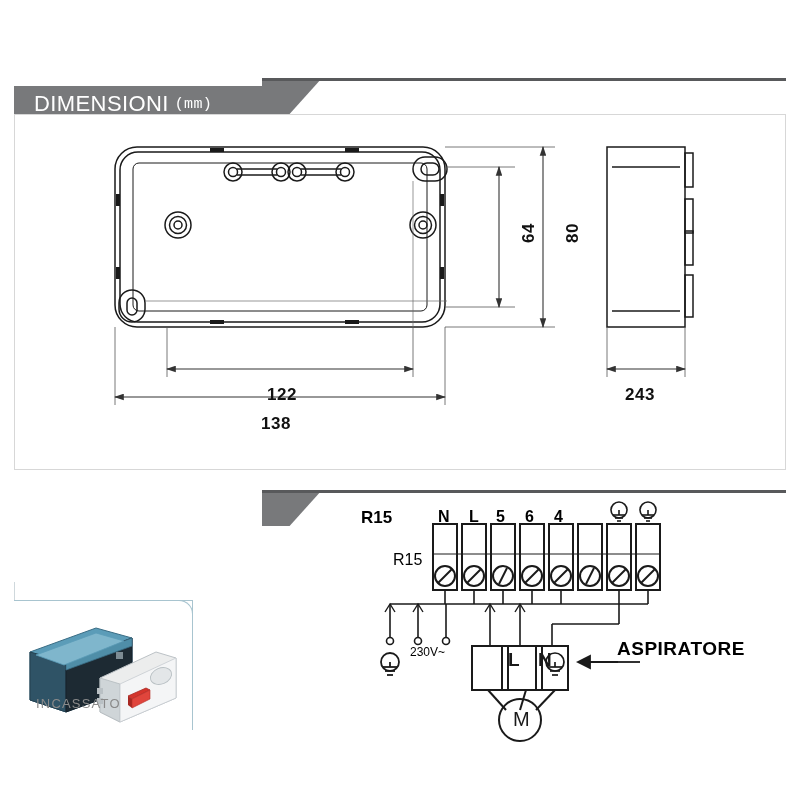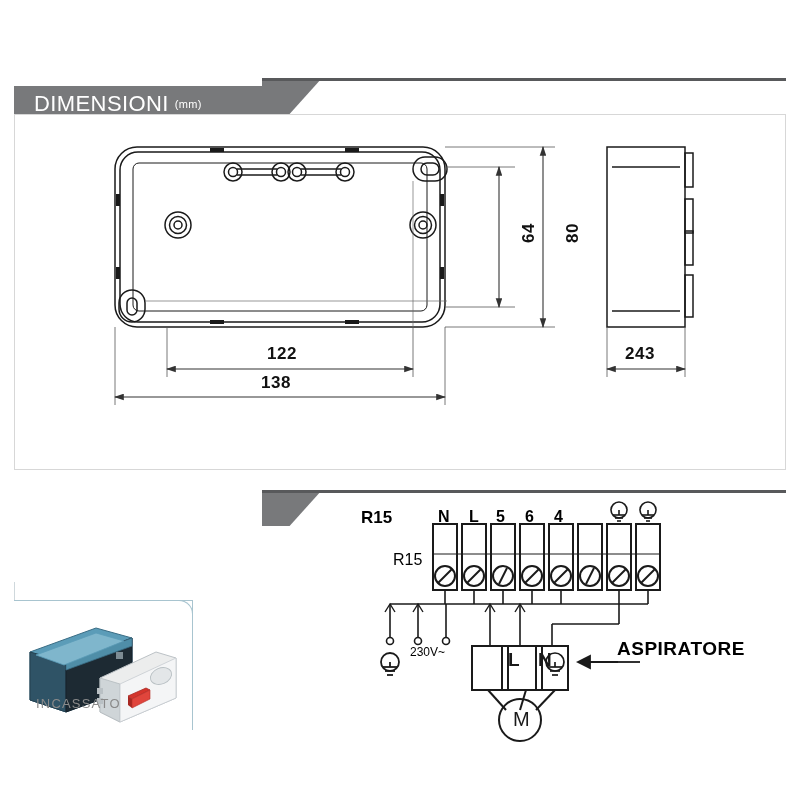--- a/index.html
+++ b/index.html
@@ -30,23 +30,24 @@
     color: #ffffff;
     white-space: nowrap;
   }
   .banner .banner-text {
     padding-left: 20px;
     font-size: 22px;
     letter-spacing: 0.4px;
     font-weight: 400;
   }
   .banner .banner-sub {
-    font-size: 11px;
+    font-size: 15px;
     padding-left: 6px;
     letter-spacing: 0.3px;
+    font-family: Liberation Mono, monospace;
   }
   .banner-wedge {
     position: absolute;
     top: 0;
     height: 36px;
     width: 60px;
     background: #78797b;
     clip-path: polygon(0 0, 100% 0, 46% 100%, 0 100%);
   }
   .banner-rule {
@@ -69,20 +70,21 @@
     position: absolute;
     font-family: "Liberation Sans", sans-serif;
     color: #1a1a1a;
     white-space: nowrap;
   }
   .dim-num {
     font-size: 17px;
     font-weight: 700;
     color: #111;
     letter-spacing: 0.5px;
+    margin-top: 41px;
   }
   .dim-num-rot {
     font-size: 17px;
     font-weight: 700;
     color: #111;
     transform: rotate(-90deg);
     transform-origin: center center;
     letter-spacing: 0.5px;
   }
   .term-lbl {

